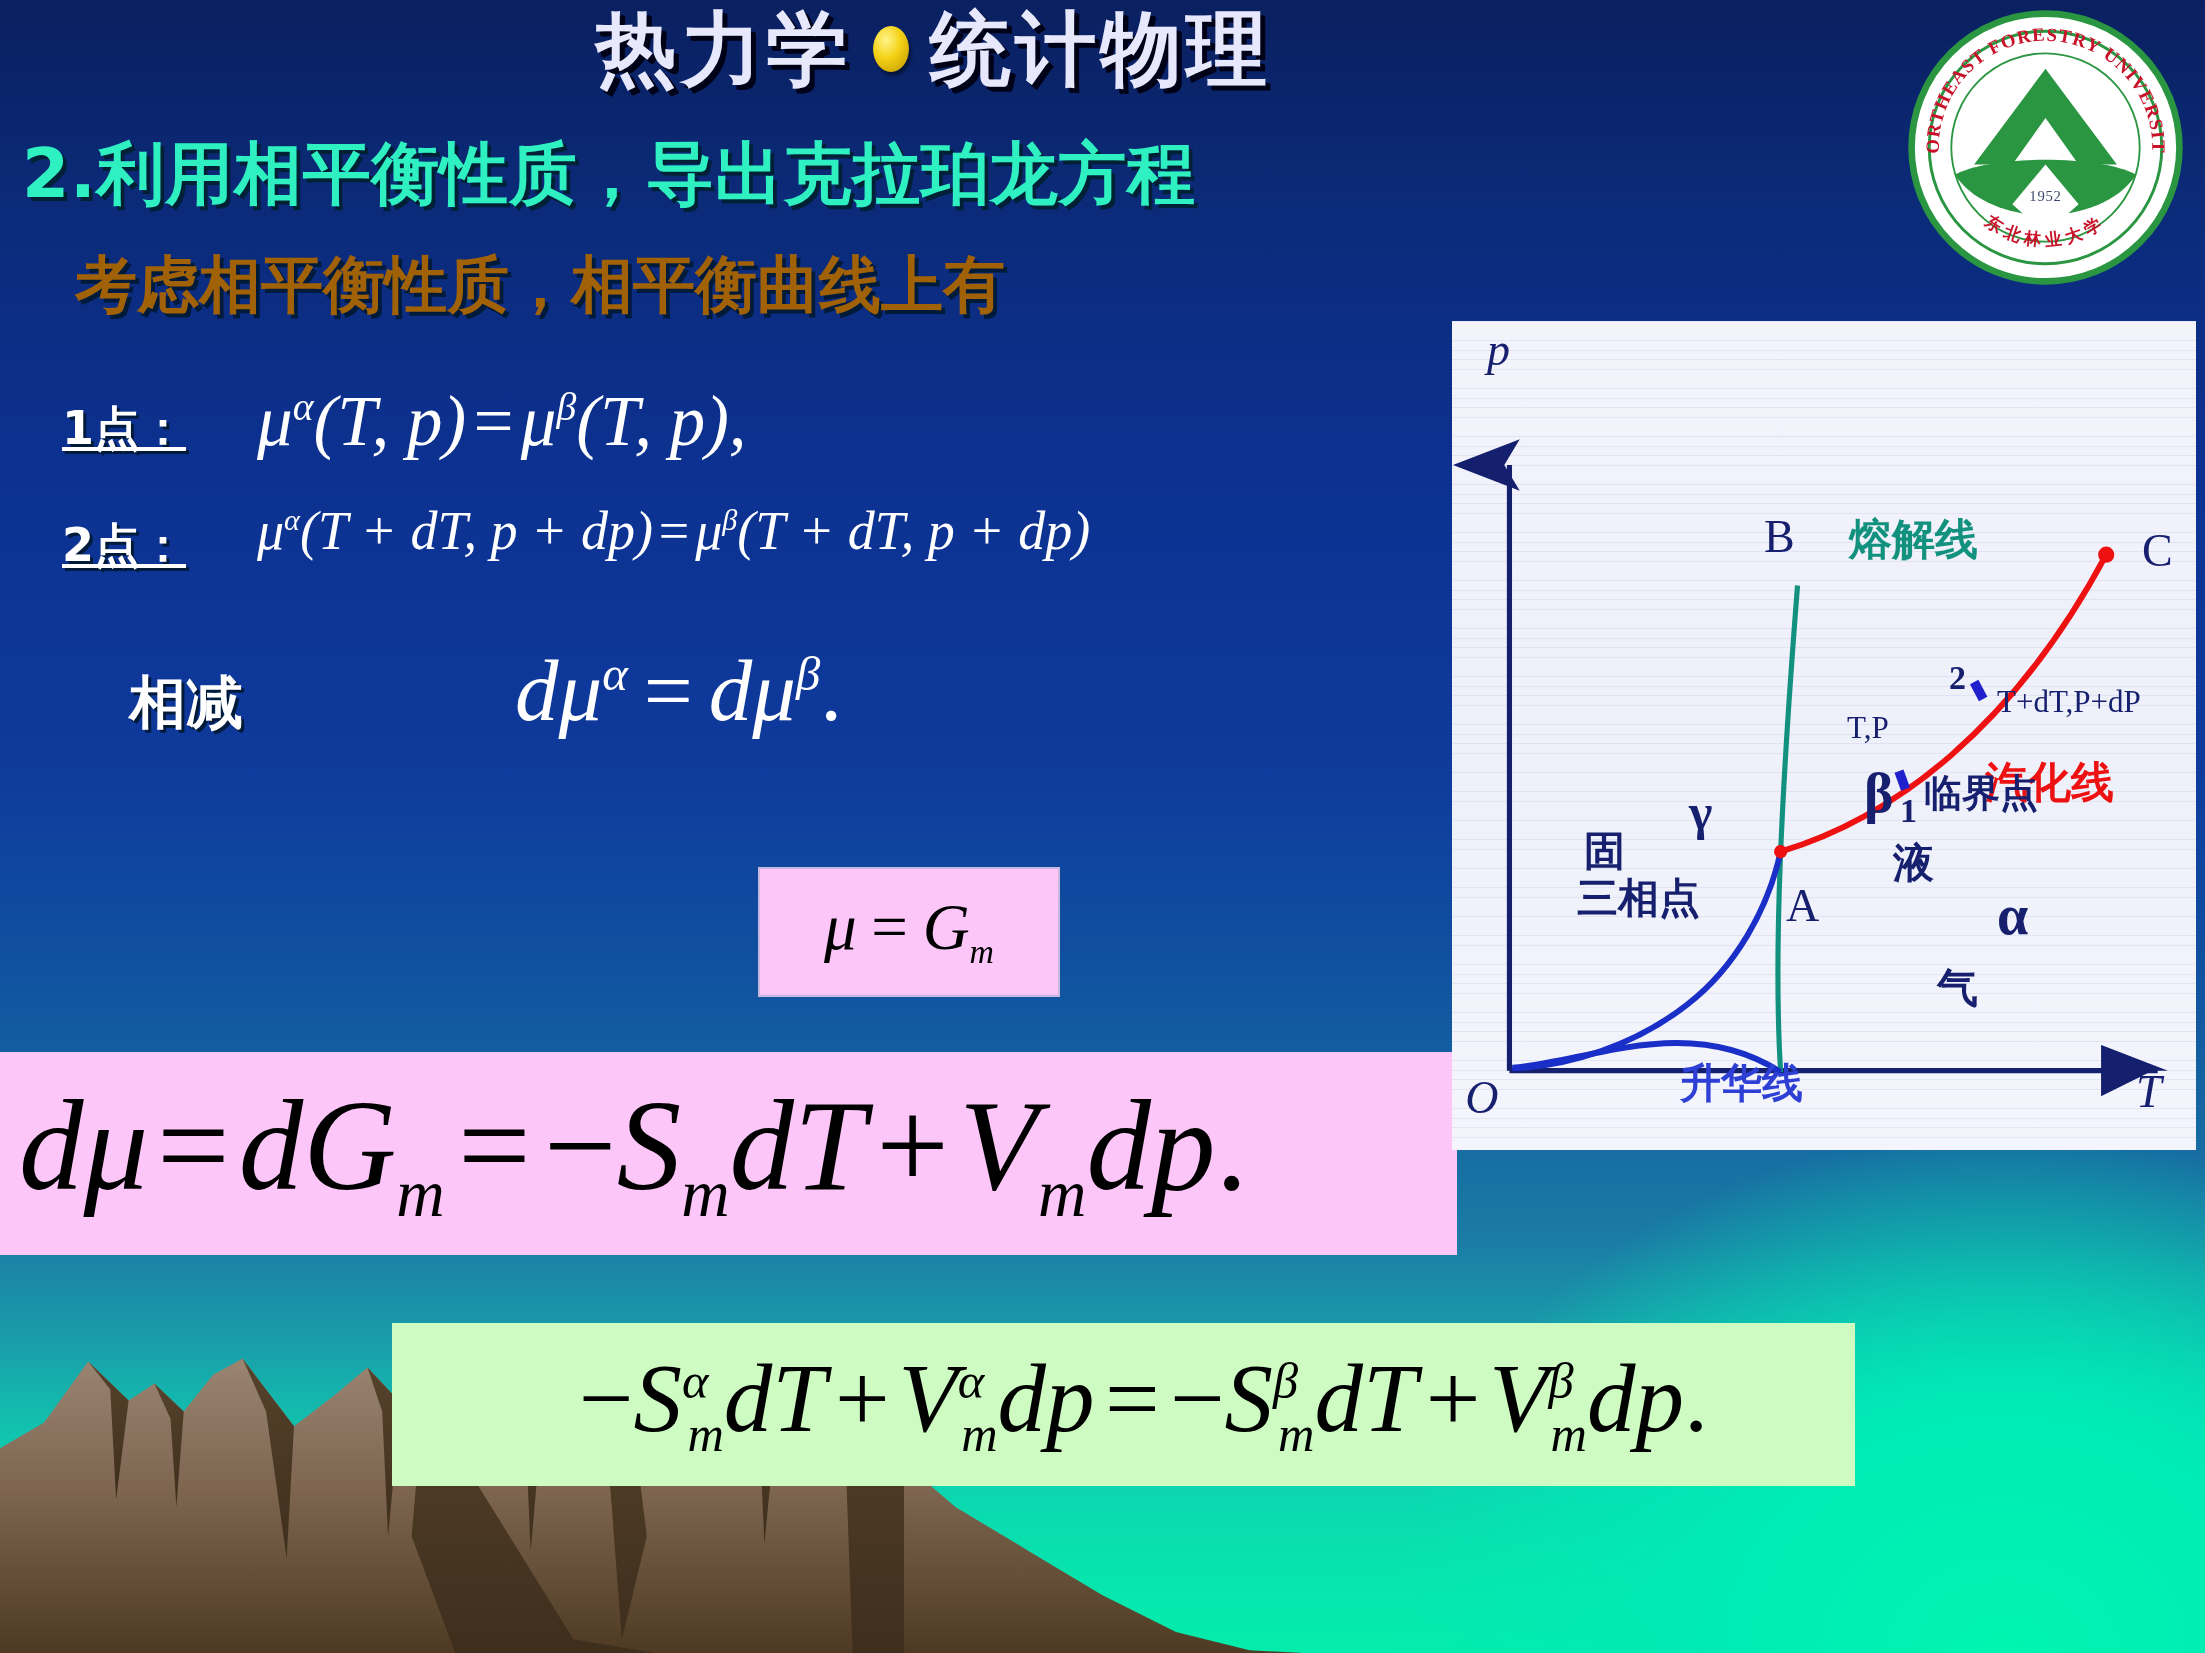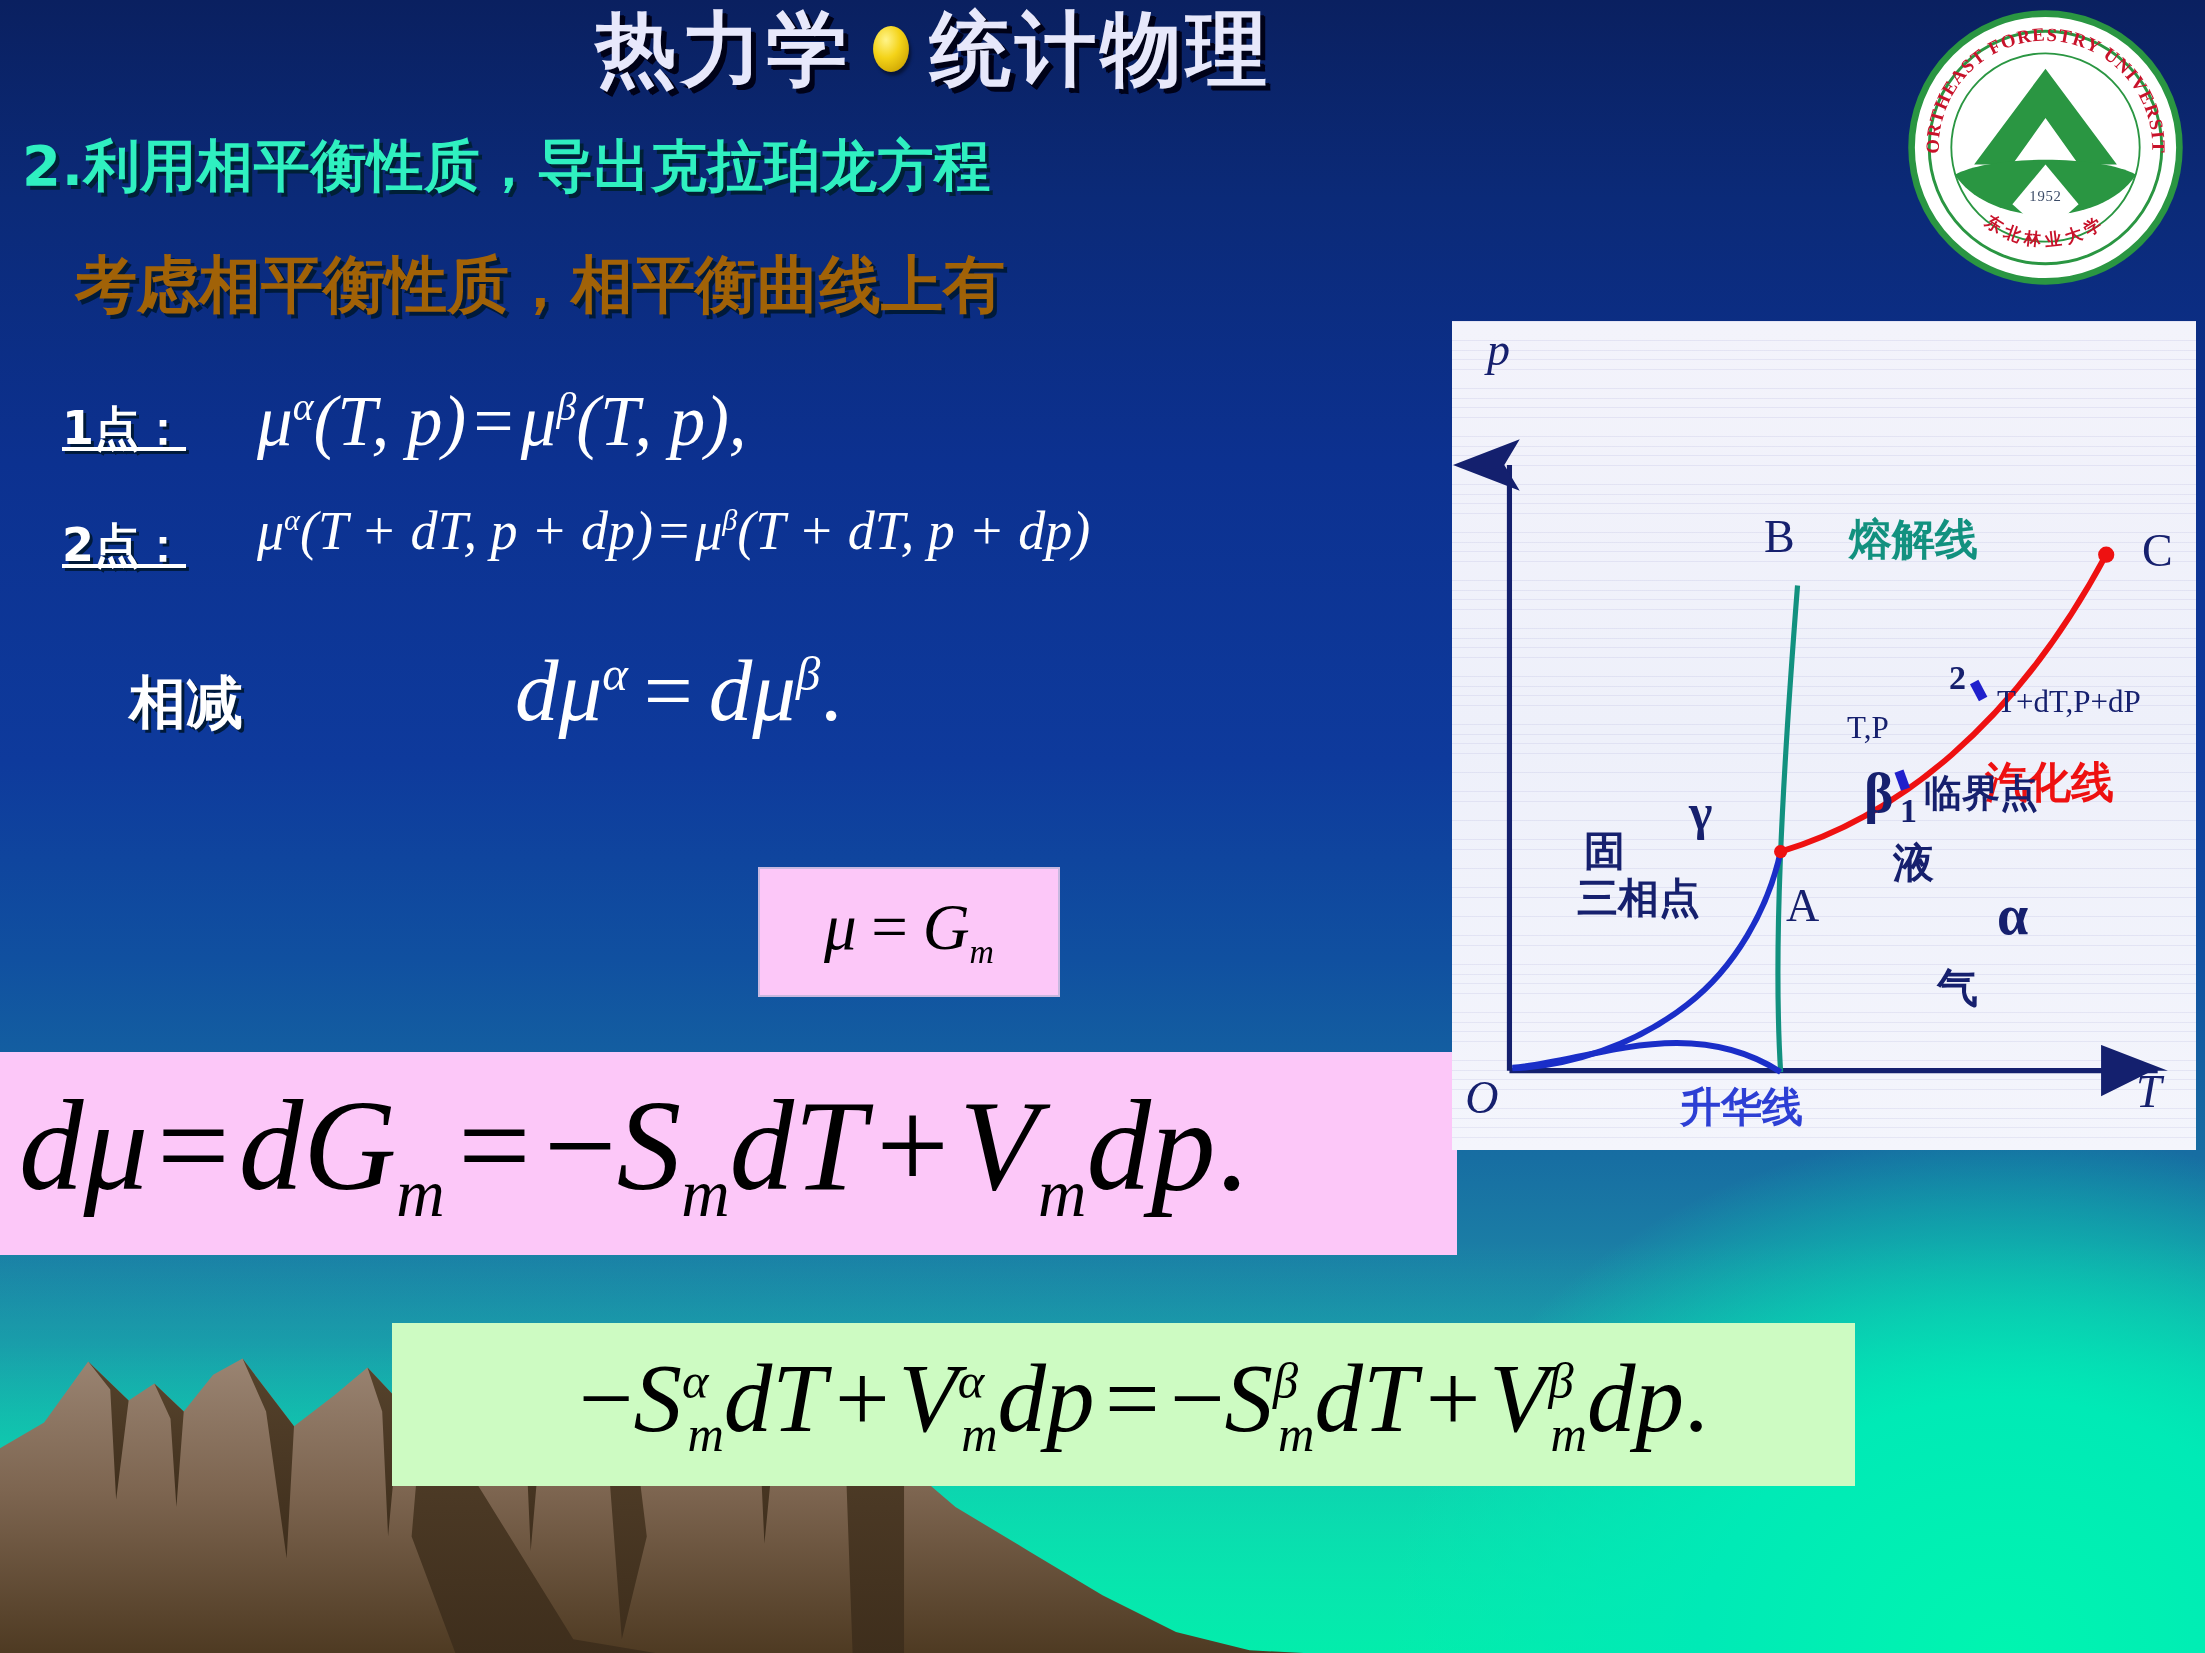--- a/index.html
+++ b/index.html
@@ -50,21 +50,21 @@
     box-shadow:2.9px 3.7px 3.7px rgba(0,0,0,.45);
     transform:scaleX(.78);
   }
 
   
   #logo{position:absolute;right:16px;top:4.4px;width:287px;height:287px;}
 
   
   .h2{
     position:absolute;left:22px;top:129px;
-    font-size:56px;font-weight:bold;color:#2ff0c0;
+    font-size:68px;font-weight:bold;color:#2ff0c0;
     text-shadow:3.7px 3.7px 0 #002036;
     font-family:"DejaVu Sans","Liberation Sans",sans-serif;
     white-space:nowrap;letter-spacing:0.7px;
   }
   .lead{
     position:absolute;left:75px;top:243px;
     font-size:62px;font-weight:bold;color:#a16207;
     text-shadow:3.7px 3.7px 0 #001a3a;
     font-family:"DejaVu Sans","Liberation Sans",sans-serif;
     white-space:nowrap;
@@ -260,21 +260,21 @@
 
   <div class="dlab dserif" style="left:35px;top:5.9px;font-size:46px;font-style:italic;">p</div>
   <div class="dlab dserif" style="left:13.2px;top:754px;font-size:46px;font-style:italic;">O</div>
   <div class="dlab dserif" style="left:684px;top:748px;font-size:46px;font-style:italic;">T</div>
 
   <div class="dlab dserif" style="left:312px;top:193px;font-size:46px;">B</div>
   <div class="dlab dserif" style="left:690px;top:207px;font-size:46px;">C</div>
   <div class="dlab dserif" style="left:334px;top:562px;font-size:46px;">A</div>
 
   <div class="dlab dcn" style="left:397px;top:197px;font-size:43px;color:#12917f;">熔解线</div>
-  <div class="dlab dcn" style="left:228px;top:766px;font-size:41px;color:#2d3fd4;">升华线</div>
+  <div class="dlab dcn" style="left:228px;top:742px;font-size:41px;color:#2d3fd4;">升华线</div>
   <div class="dlab dcn" style="left:533px;top:440px;font-size:43px;color:#ee1111;">汽化线</div>
 
   <div class="dlab dserif" style="left:237px;top:466px;font-size:50px;font-weight:bold;">γ</div>
   <div class="dlab dserif" style="left:412px;top:444px;font-size:56px;font-weight:bold;">β</div>
   <div class="dlab dserif" style="left:545px;top:566px;font-size:56px;font-weight:bold;">α</div>
 
   <div class="dlab dcn" style="left:132px;top:510px;font-size:41px;color:#16206e;">固</div>
   <div class="dlab dcn" style="left:441px;top:522px;font-size:41px;color:#16206e;">液</div>
   <div class="dlab dcn" style="left:485px;top:647px;font-size:41px;color:#16206e;">气</div>
 

